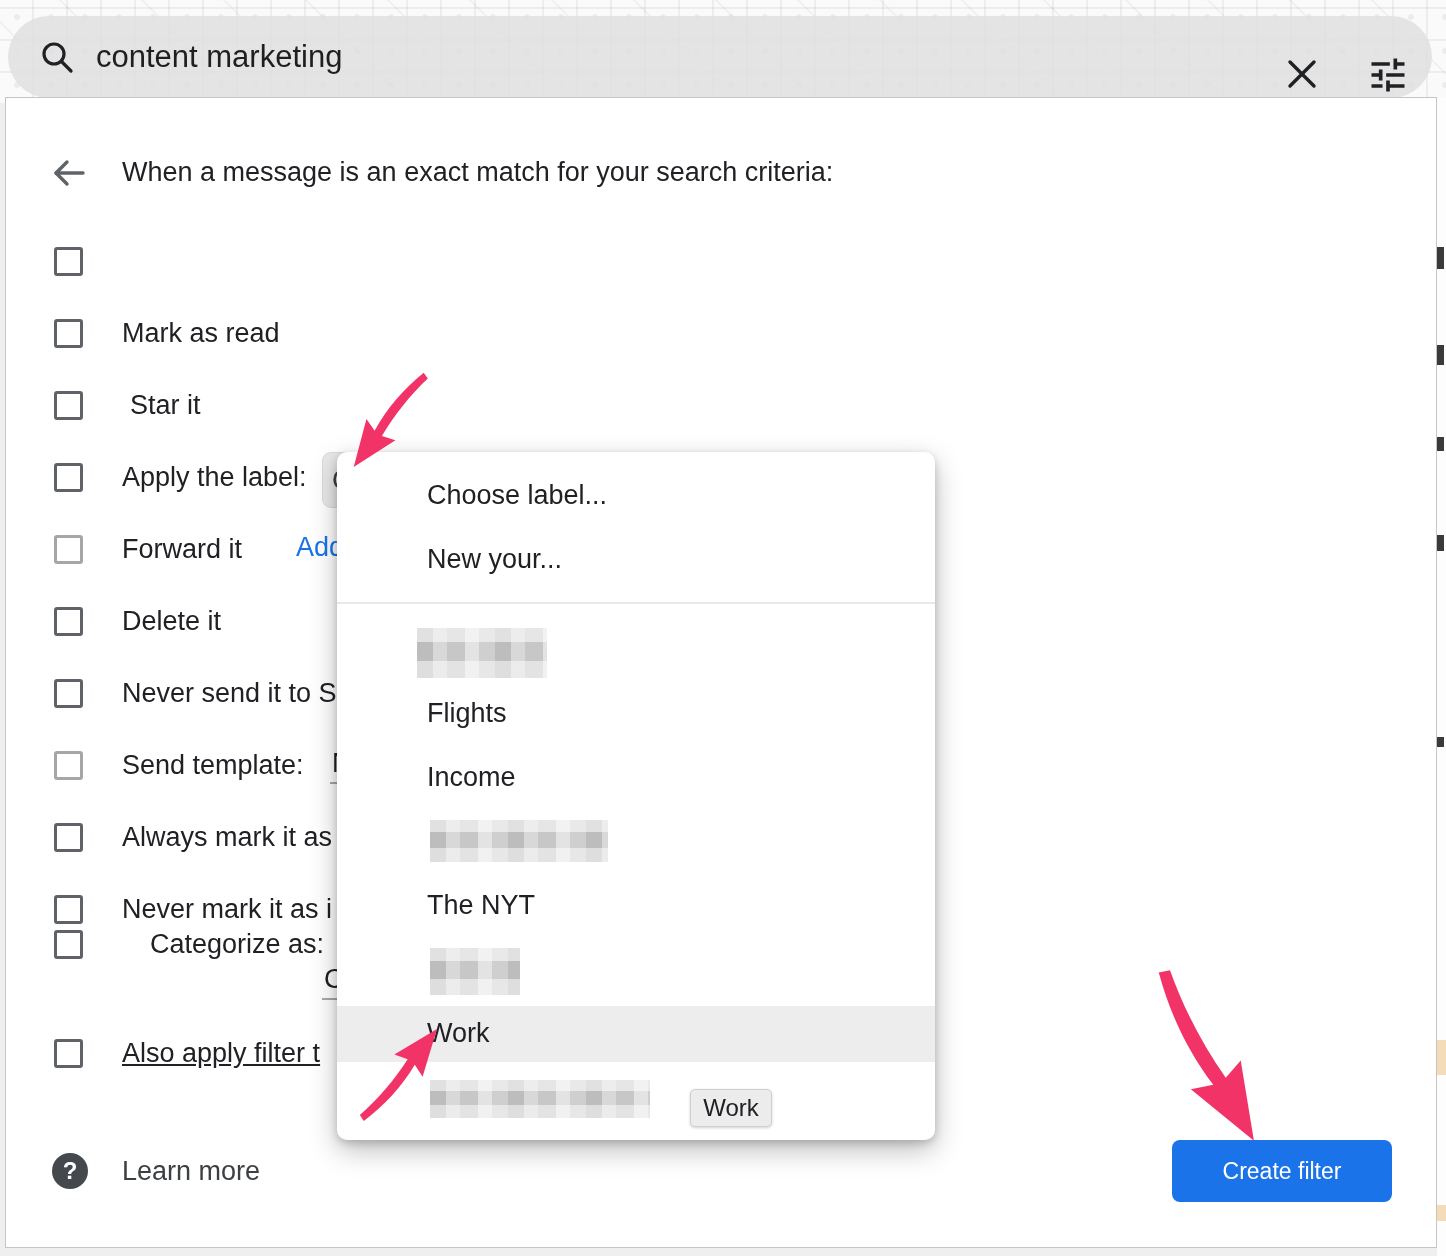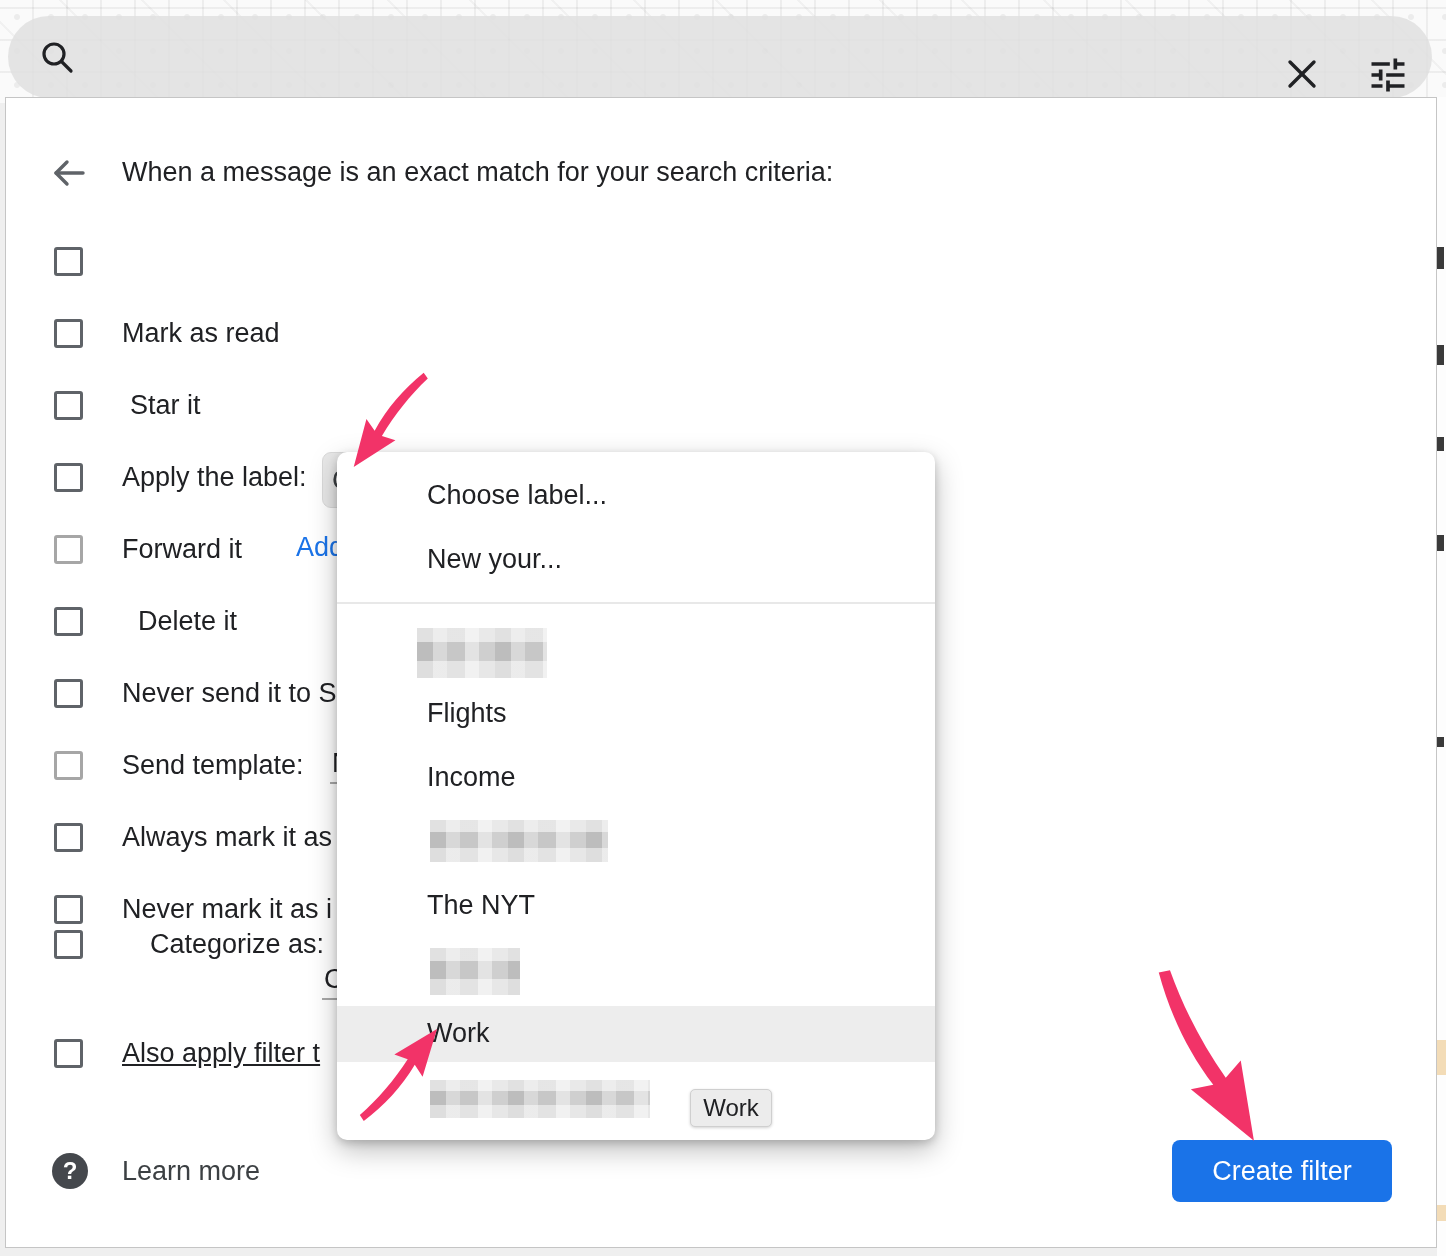--- a/index.html
+++ b/index.html
@@ -83,39 +83,40 @@
     box-shadow:0 1px 3px rgba(0,0,0,0.18);
     font-size:24px;color:#202124;text-align:center;line-height:36px;padding:0 12px;box-sizing:border-box;
   }
   
   .help-icon{position:absolute;left:52px;top:1153px;width:36px;height:36px;border-radius:50%;
     background:#45484d;color:#fff;font-size:24px;font-weight:bold;text-align:center;line-height:36px;
     z-index:4;cursor:pointer;}
   .learn-more{position:absolute;left:122px;top:1156px;font-size:27px;color:#3c4043;z-index:4;}
   .create-btn{
     position:absolute;left:1172px;top:1140px;width:220px;height:62px;border:none;border-radius:8px;
-    background:#1a73e8;color:#ffffff;font-size:27px;font-weight:500;z-index:10;cursor:pointer;
+    background:#1a73e8;color:#ffffff;font-size:23px;font-weight:500;z-index:10;cursor:pointer;
     font-family:"Liberation Sans","DejaVu Sans",sans-serif;
   }
   
   .arrow{position:absolute;z-index:30;pointer-events:none;}
   .arrow svg{display:block;}
 </style>
 </head>
 <body>
 
 <div class="top-strip"></div>
 
 <div class="search-pill">
   <span class="search-icon">
     <svg width="34" height="34" viewBox="0 0 34 34">
       <circle cx="14" cy="14" r="10" fill="none" stroke="#202124" stroke-width="3.2"></circle>
       <line x1="21.5" y1="21.5" x2="31" y2="31" stroke="#202124" stroke-width="3.2" stroke-linecap="round"></line>
     </svg>
   </span>
+  <span class="search-query">content marketing</span>
   <span class="clear-icon">
     <svg width="36" height="36" viewBox="0 0 36 36">
       <line x1="6" y1="6" x2="30" y2="30" stroke="#202124" stroke-width="3.4" stroke-linecap="round"></line>
       <line x1="30" y1="6" x2="6" y2="30" stroke="#202124" stroke-width="3.4" stroke-linecap="round"></line>
     </svg>
   </span>
   <span class="tune-icon">
     <svg width="44" height="44" viewBox="0 0 24 24">
       <path fill="#202124" d="M3 17v2h6v-2H3zM3 5v2h10V5H3zm10 16v-2h8v-2h-8v-2h-2v6h2zM7 9v2H3v2h4v2h2V9H7zm14 4v-2H11v2h10zm-6-4h2V7h4V5h-4V3h-2v6z"></path>
     </svg>
@@ -156,21 +157,21 @@
 <div class="crit-row" style="top:441px;">
   <span class="cbx"></span>
   <span class="crit-label">Apply the label:</span>
 </div>
 <div class="label-trigger">C</div>
 <div class="crit-row" style="top:513px;">
   <span class="cbx dis"></span>
   <span class="crit-label">Forward it</span>
 </div>
 <span class="row-extra link-blue" style="left:296px;top:532px;">Add</span>
-<div class="crit-row" style="top:585px;gap:16px;">
+<div class="crit-row" style="top:585px;">
   <span class="cbx"></span>
   <span class="crit-label">Delete it</span>
 </div>
 <div class="crit-row" style="top:657px;">
   <span class="cbx"></span>
   <span class="crit-label">Never send it to S</span>
 </div>
 <div class="crit-row" style="top:729px;">
   <span class="cbx dis"></span>
   <span class="crit-label">Send template:</span>

